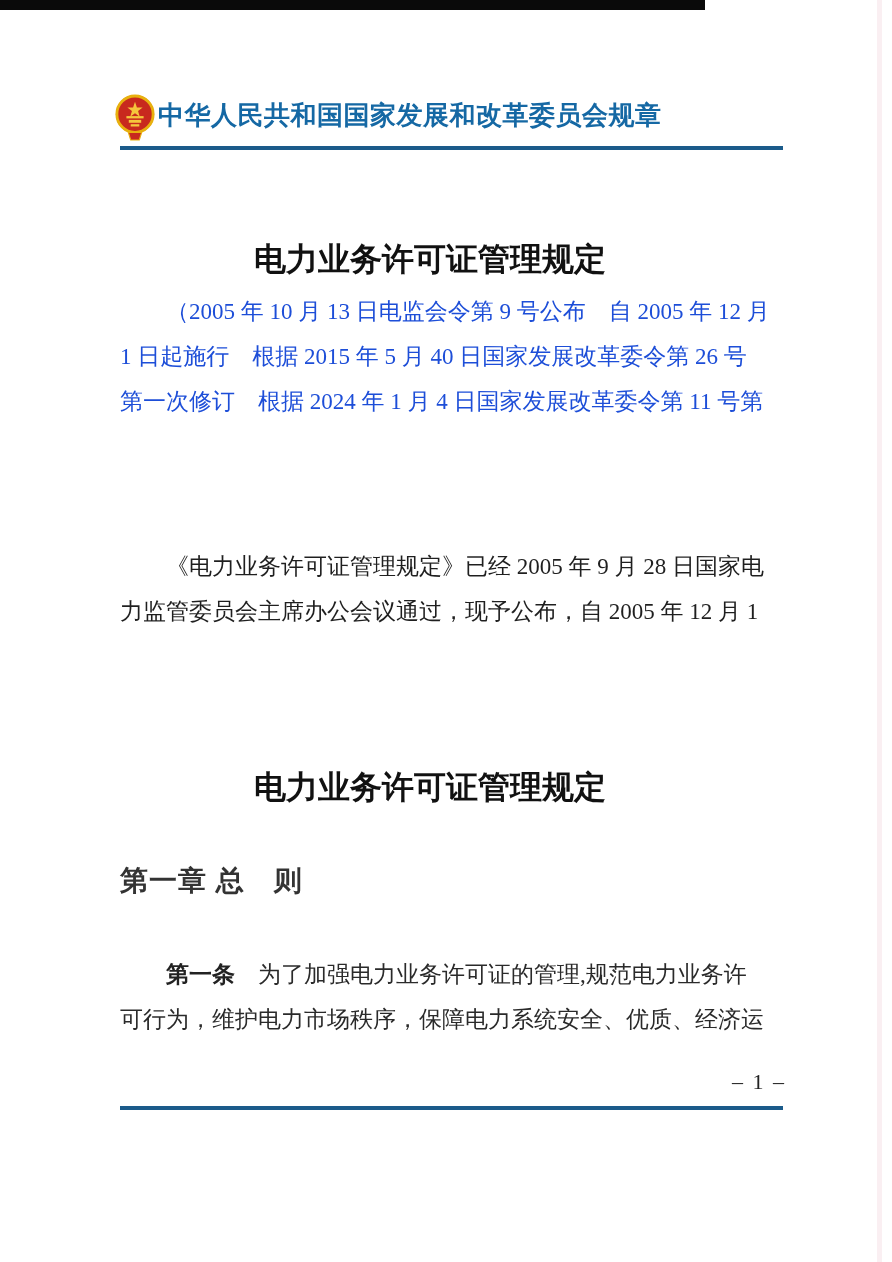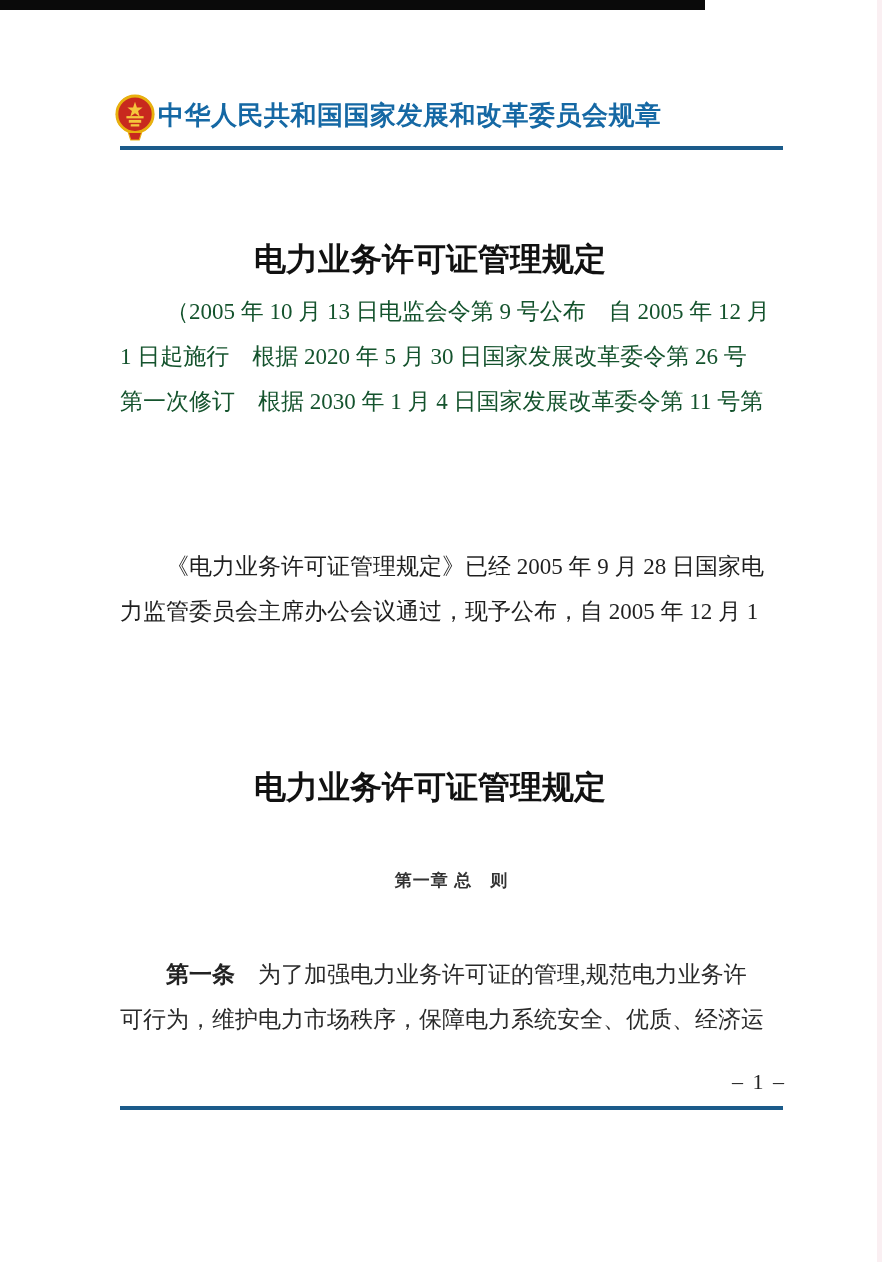--- a/index.html
+++ b/index.html
@@ -27,28 +27,28 @@
     position:absolute; left:254px; top:241px;
     font-size:32px; line-height:36px; color:#111; white-space:nowrap;
     font-weight:700;
   }
   .doc-title.second { top:769px; }
 
   .para { position:absolute; left:120px; width:672px; }
   .para .line { line-height:45px; font-size:23px; white-space:nowrap; }
   .para .line.indent { text-indent:46px; }
 
-  .intro { top:289px; color:#14532d;font-family:Liberation Serif, serif; }
+  .intro { top:289px; color:#1d4ed8;font-family:Liberation Serif, serif; }
   .announce { top:544px; color:#1f1f1f; }
   .article { top:952px; color:#2a2a2a; }
 
   .chapter {
     position:absolute; left:120px; top:866px; width:663px;
-    text-align:center; font-family:"Liberation Sans","DejaVu Sans",sans-serif;
-    font-weight:600; font-size:17px; line-height:30px; color:#333; letter-spacing:1px;
+    text-align:left; font-family:"Liberation Sans","DejaVu Sans",sans-serif;
+    font-weight:600; font-size:28px; line-height:30px; color:#333; letter-spacing:1px;
   }
   .article-lead {
     font-family:"Liberation Sans","DejaVu Sans",sans-serif;
     font-weight:700; color:#222;text-align:center;
   }
   .pagenum {
     position:absolute; right:106px; top:1069px;
     font-size:22px; line-height:26px; color:#222; letter-spacing:2px;
   }
   .publisher {
@@ -76,22 +76,22 @@
     <path d="M15 40 L29 40 L26.5 48 L17.5 48 Z" fill="#c8291e" stroke="#e8b10e" stroke-width="1.2"></path>
   </svg>
 
   <div class="agency">中华人民共和国国家发展和改革委员会规章</div>
   <div class="rule header"></div>
 
   <div class="doc-title">电力业务许可证管理规定</div>
 
   <div class="para intro">
     <div class="line indent">（2005 年 10 月 13 日电监会令第 9 号公布　自 2005 年 12 月</div>
-    <div class="line">1 日起施行　根据 2020 年 5 月 30 日国家发展改革委令第 26 号</div>
-    <div class="line">第一次修订　根据 2030 年 1 月 4 日国家发展改革委令第 11 号第</div>
+    <div class="line">1 日起施行　根据 2015 年 5 月 40 日国家发展改革委令第 26 号</div>
+    <div class="line">第一次修订　根据 2024 年 1 月 4 日国家发展改革委令第 11 号第</div>
   </div>
 
   <div class="para announce">
     <div class="line indent">《电力业务许可证管理规定》已经 2005 年 9 月 28 日国家电</div>
     <div class="line">力监管委员会主席办公会议通过，现予公布，自 2005 年 12 月 1</div>
   </div>
 
   <div class="doc-title second">电力业务许可证管理规定</div>
 
   <div class="chapter">第一章 总　则</div>

